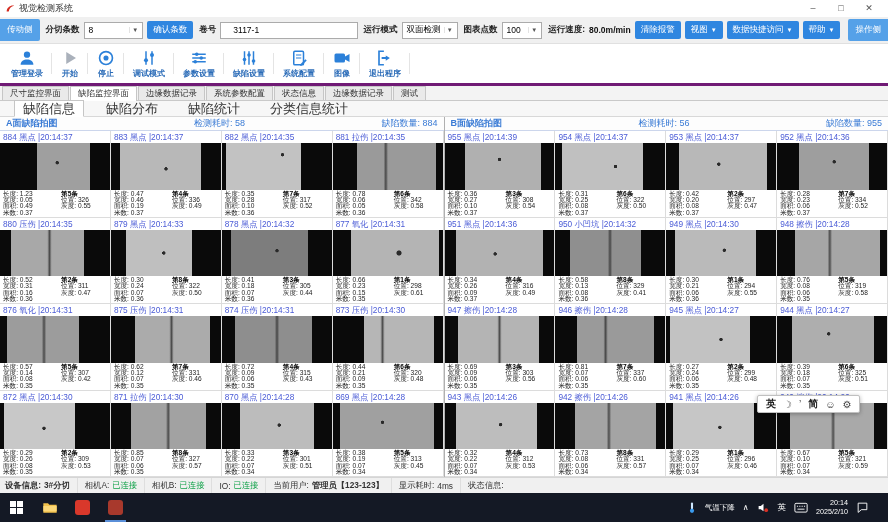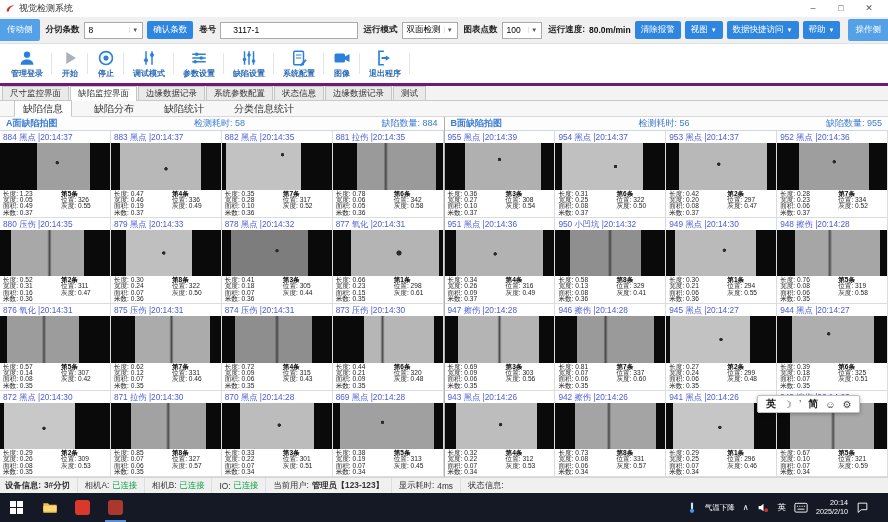--- a/index.html
+++ b/index.html
@@ -31,21 +31,21 @@
   .action::after { content:""; position:absolute; right:0; top:9px; bottom:9px; width:1px; background:#e4e4e4; }
   .a-ic svg { width:18px; height:18px; display:block; }
   .a-lb { font-size:8px; color:#2b6cb8; font-weight:bold; white-space:nowrap; }
 
   
   .maintabs { height:15px; background:#f3f3f3; border-bottom:1px solid #c9c9c9; display:flex; align-items:flex-end; padding:0 2px; font-size:8.5px; color:#333; flex:0 0 auto; }
   .mtab { padding:1px 7px 1px 7px; border:1px solid #c6c6c6; border-bottom:none; background:#eaeaea; margin-right:1px; white-space:nowrap; line-height:11px; }
   .mtab.active { background:#fff; position:relative; top:1px; padding-bottom:2px; }
 
   
-  .subtabs { height:16px; background:#f7f7f7; display:flex; align-items:flex-end; padding:0 14px; font-size:10px; color:#333; gap:14px; border-bottom:1px solid #d8d8d8; flex:0 0 auto; }
+  .subtabs { height:16px; background:#f7f7f7; display:flex; align-items:flex-end; padding:0 14px; font-size:13px; color:#333; gap:14px; border-bottom:1px solid #d8d8d8; flex:0 0 auto; }
   .stab { padding:2px 8px; line-height:11px; white-space:nowrap; }
   .stab.active { background:#fff; border:1px solid #c6c6c6; border-bottom:1px solid #fff; position:relative; top:1px; }
 
   
   .content { flex:1 1 auto; display:flex; background:#fff; min-height:0; }
   .panel { flex:1 1 0; display:flex; flex-direction:column; min-width:0; }
   .panel + .panel { border-left:1px solid #b0b0b0; }
   .p-head { height:14px; flex:0 0 auto; display:flex; align-items:flex-start; justify-content:space-between; padding:0 6px; font-size:9px; background:#fdfdfd; border-bottom:1px solid #ccd6ec; }
   .p-title { color:#3a7bd5; font-weight:bold; }
   .p-mid, .p-right { color:#3a7bd5; }

